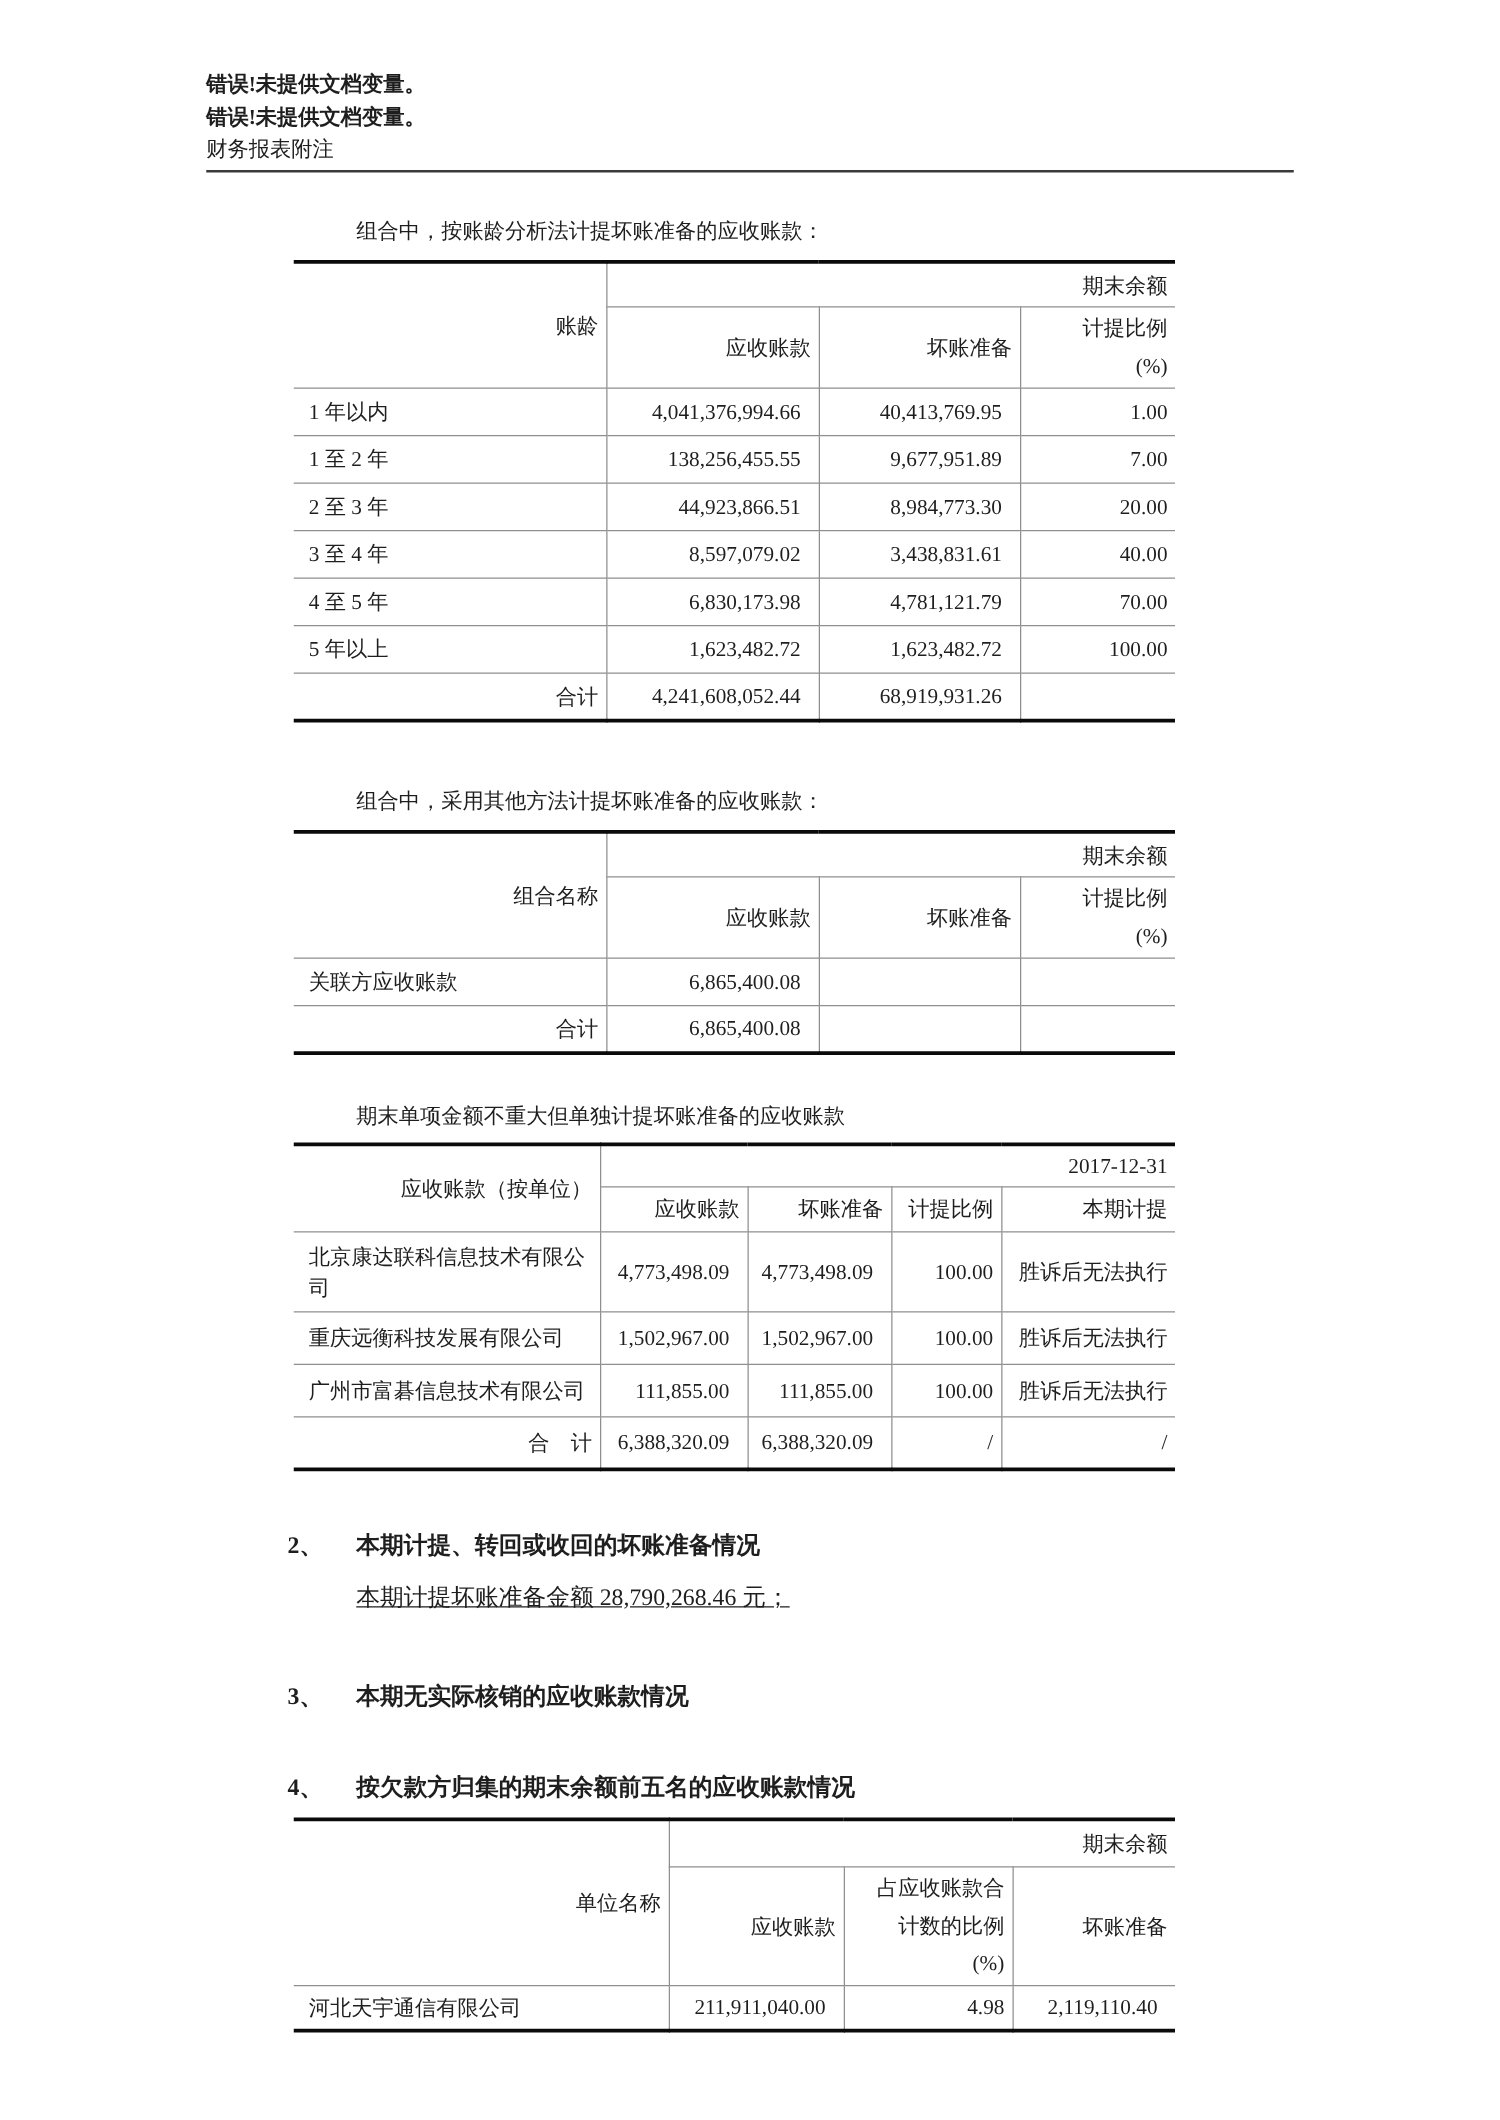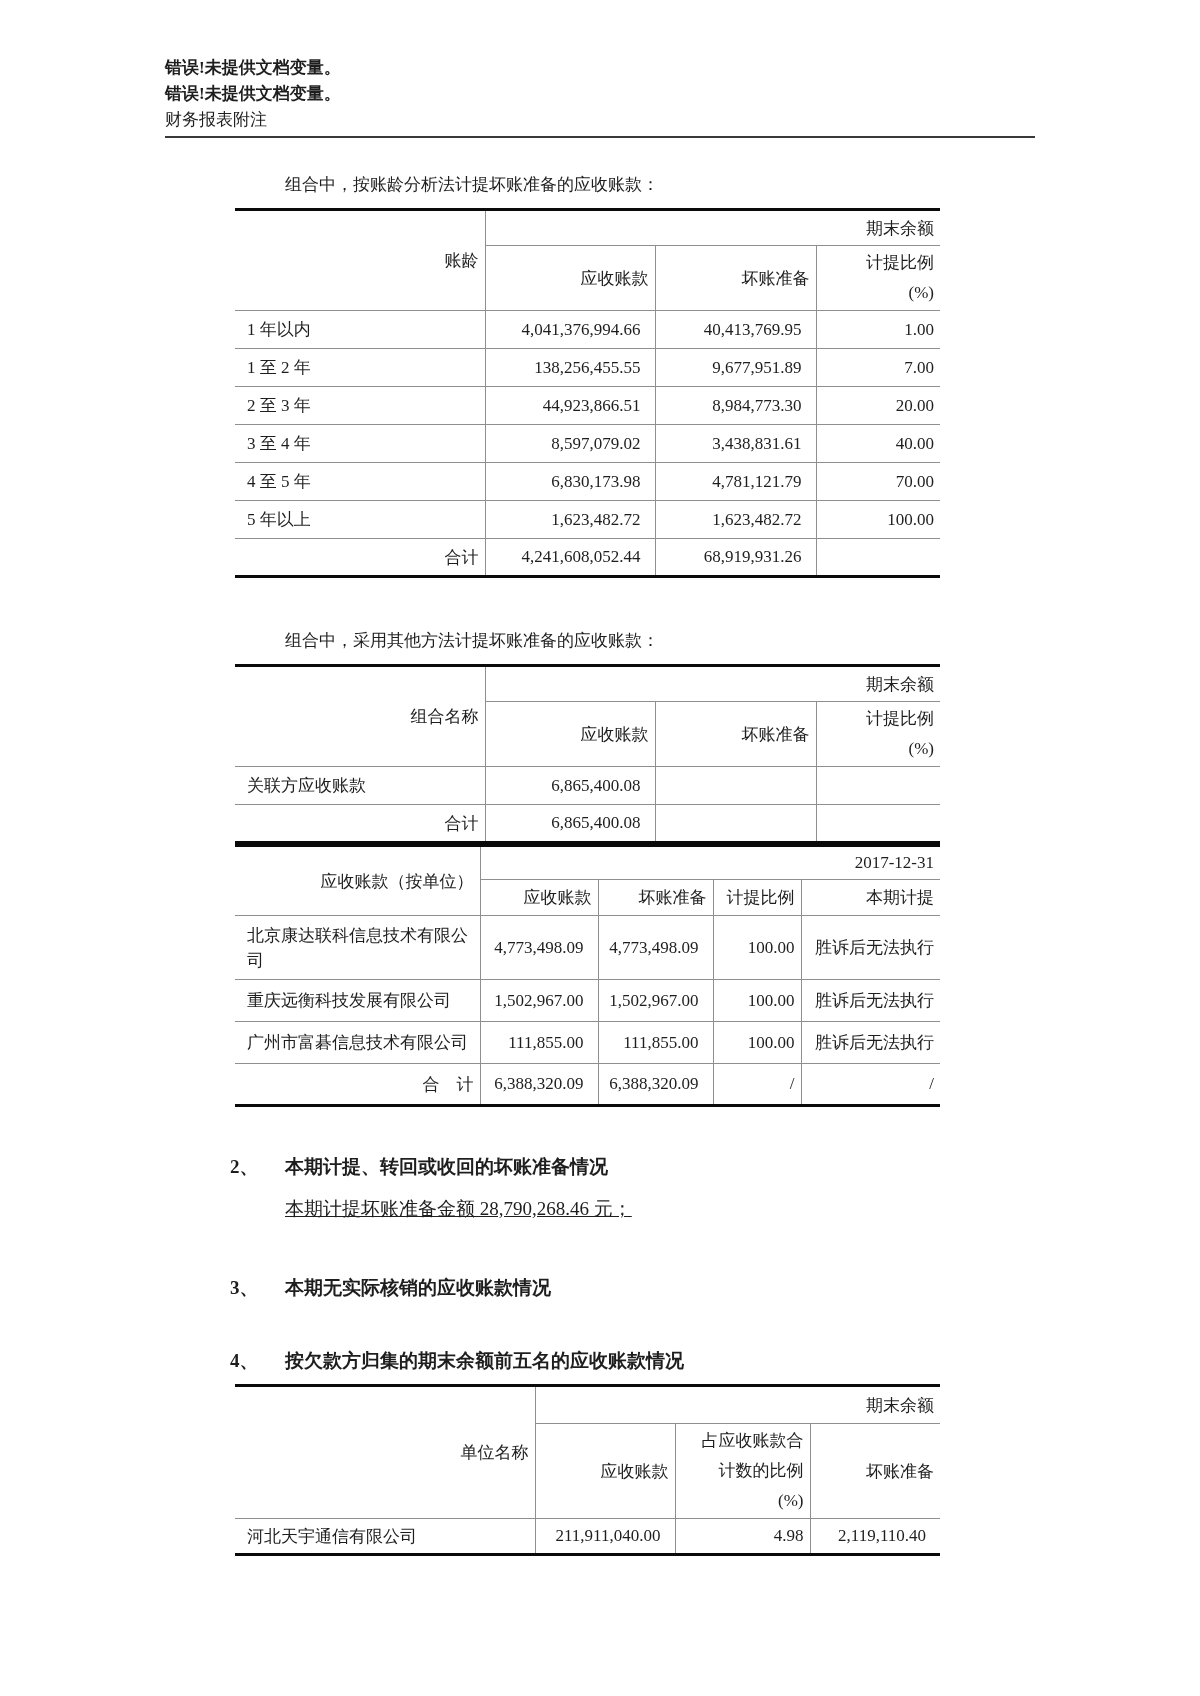--- a/index.html
+++ b/index.html
@@ -192,20 +192,21 @@
       </tr>
       <tr>
         <td class="c">合计</td>
         <td class="r">6,865,400.08</td>
         <td class="r"></td>
         <td class="c"></td>
       </tr>
     </tbody>
   </table>
 
+  <p class="intro mt-t3">期末单项金额不重大但单独计提坏账准备的应收账款</p>
 
   <table class="fintable t3">
     <colgroup>
         <col style="width:245px">
         <col style="width:118px">
         <col style="width:115px">
         <col style="width:88px">
         <col style="width:139px">
       </colgroup>
     <thead>

